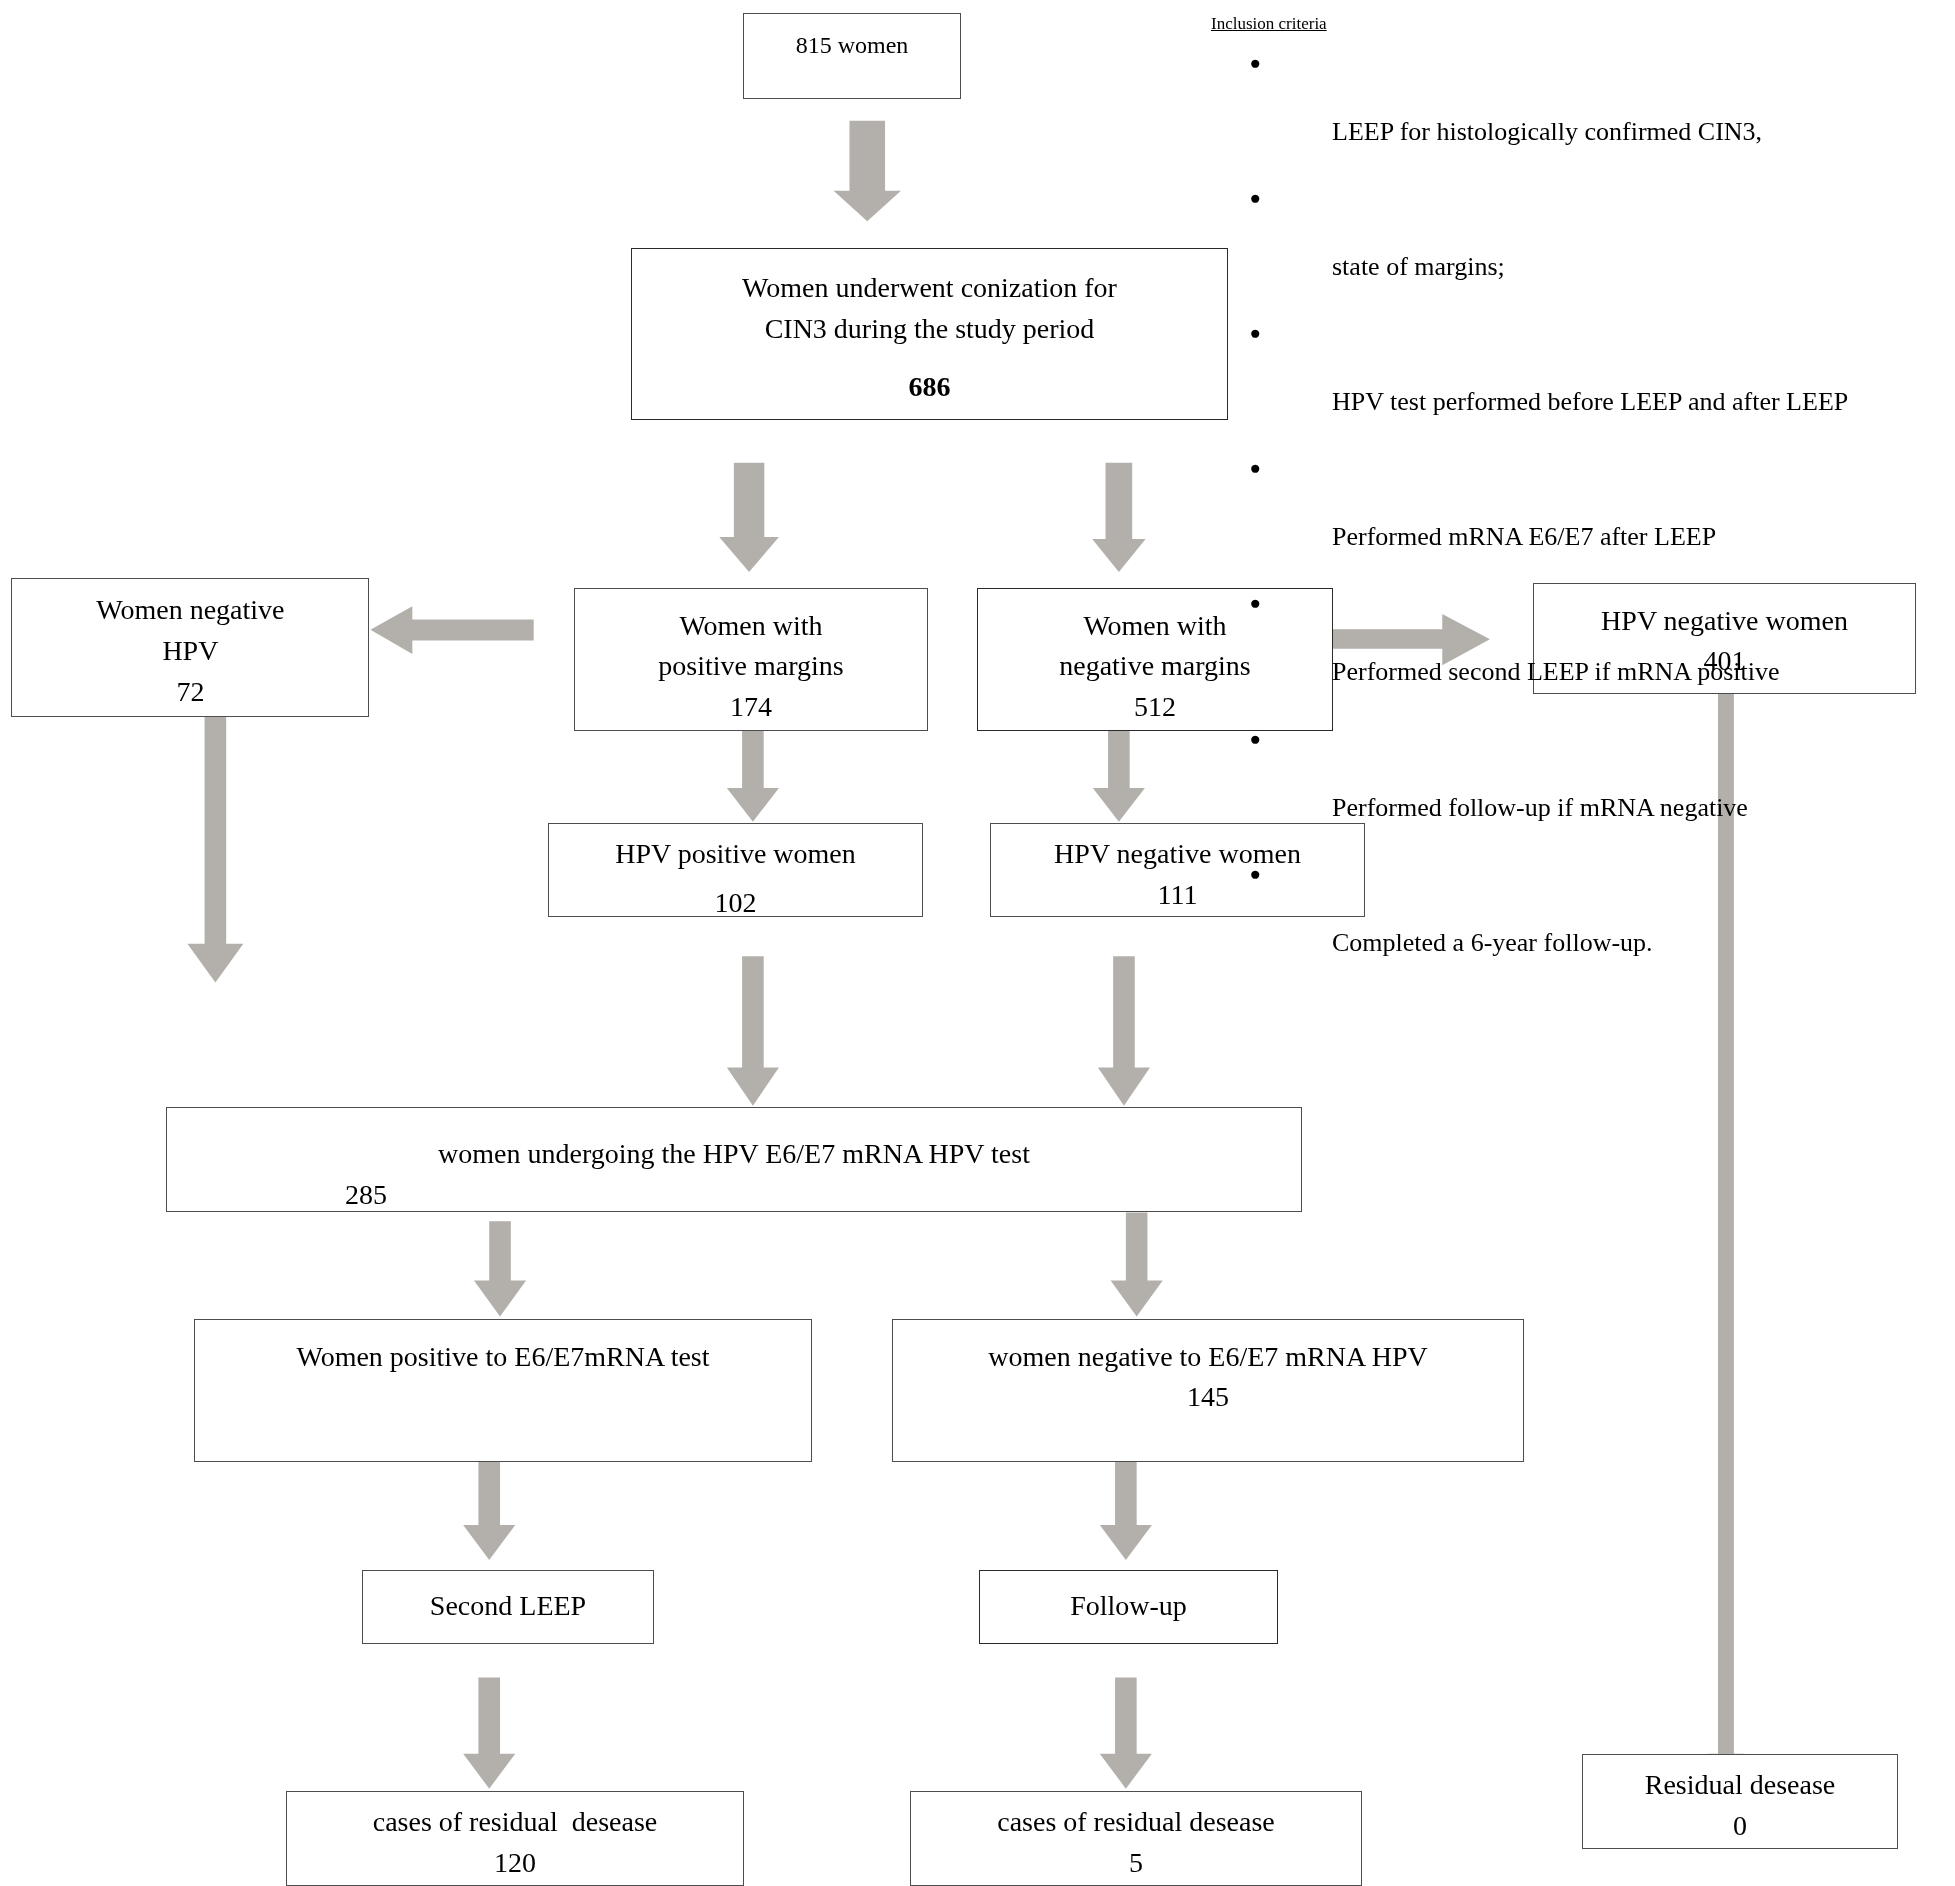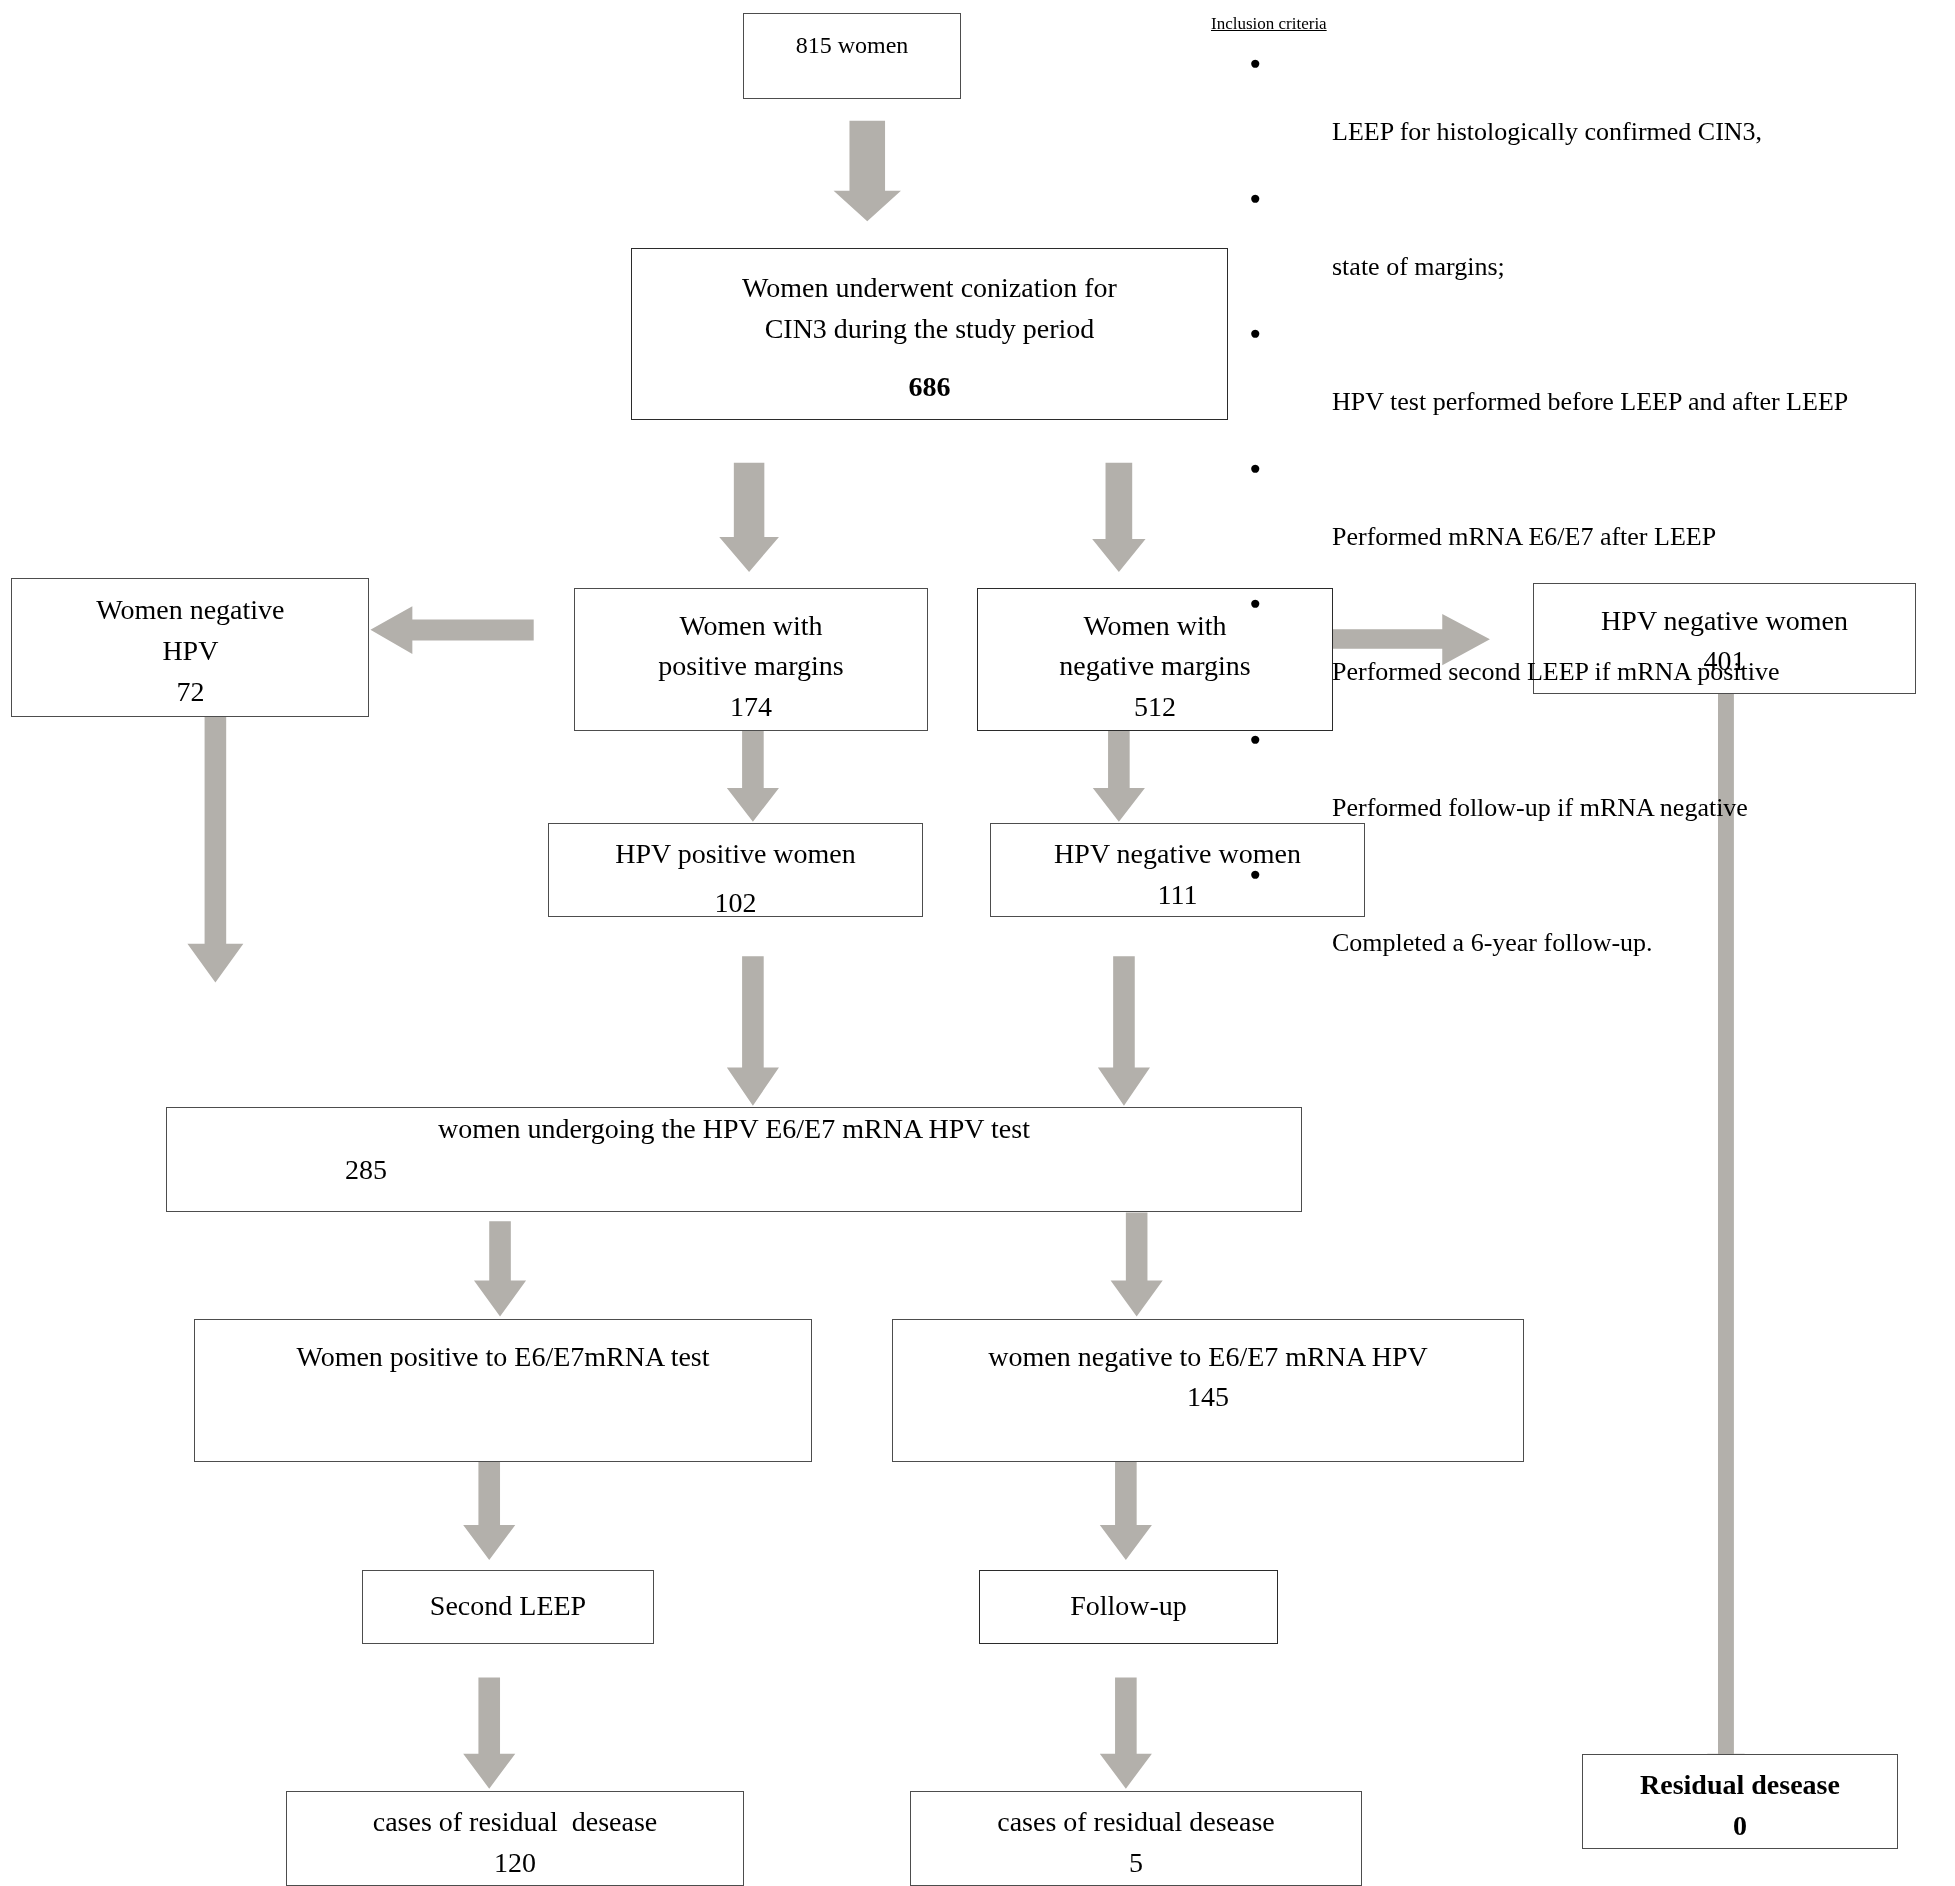--- a/index.html
+++ b/index.html
@@ -193,21 +193,21 @@
   <div class="node" style="left:548px; top:823px; width:375px; height:94px; font-size:28px; padding-top:10.2px;gap:8px;">
     <span class="ln">HPV positive women</span>
     <span class="ln">102</span>
   </div>
 
   <div class="node" style="left:990px; top:823px; width:375px; height:94px; font-size:28px; padding-top:10.2px;">
     <span class="ln">HPV negative women</span>
     <span class="ln">111</span>
   </div>
 
-  <div class="node" style="left:166px; top:1107px; width:1136px; height:105px; font-size:28px; padding-top:1px;">
+  <div class="node" style="left:166px; top:1107px; width:1136px; height:105px; font-size:28px; padding-top:26px;">
     <span class="ln">women undergoing the HPV E6/E7 mRNA HPV test</span>
     <span class="ln" style="text-align:left; padding-left:178px; box-sizing:border-box;">285</span>
   </div>
 
   <div class="node" style="left:194px; top:1319px; width:618px; height:143px; font-size:28px; padding-top:16.5px;">
     <span class="ln">Women positive to E6/E7mRNA test</span>
   </div>
 
   <div class="node" style="left:892px; top:1319px; width:632px; height:143px; font-size:28px; padding-top:16.5px;">
     <span class="ln">women negative to E6/E7 mRNA HPV</span>
@@ -225,21 +225,21 @@
   <div class="node" style="left:286px; top:1791px; width:458px; height:95px; font-size:28px; padding-top:10.2px;">
     <span class="ln">cases of residual  desease</span>
     <span class="ln">120</span>
   </div>
 
   <div class="node" style="left:910px; top:1791px; width:452px; height:95px; font-size:28px; padding-top:10.2px;">
     <span class="ln">cases of residual desease</span>
     <span class="ln">5</span>
   </div>
 
-  <div class="node" style="left:1582px; top:1754px; width:316px; height:95px; font-size:28px; padding-top:10.2px;font-weight:bold;">
+  <div class="node" style="left:1582px; top:1754px; width:316px; height:95px; font-size:28px; padding-top:10.2px;">
     <span class="ln">Residual desease</span>
     <span class="ln">0</span>
   </div>
 
   <div id="criteria">
     <div class="crit-title">Inclusion criteria</div>
     <ul>
       <li>
         <span class="bullet">●</span>
         <span>LEEP for histologically confirmed CIN3,</span>

